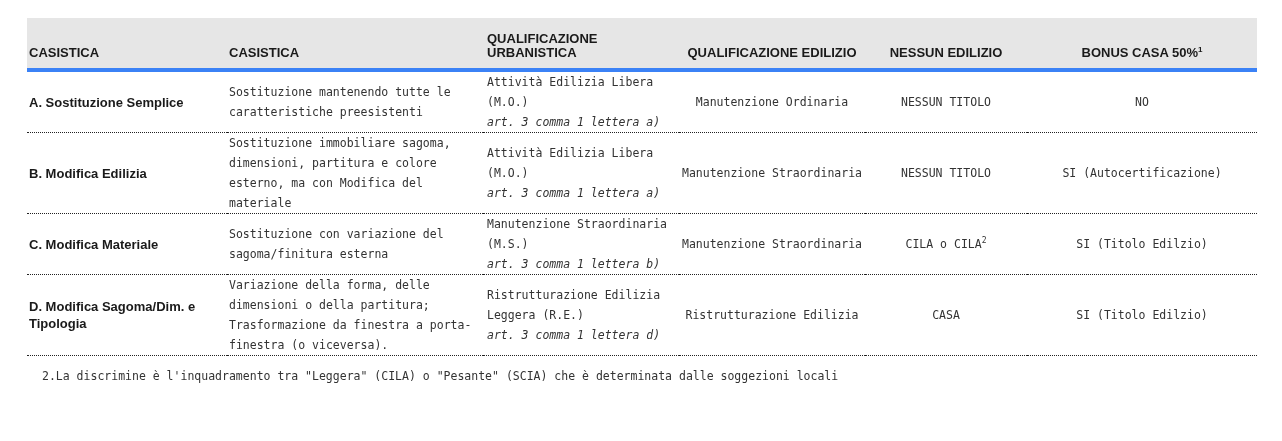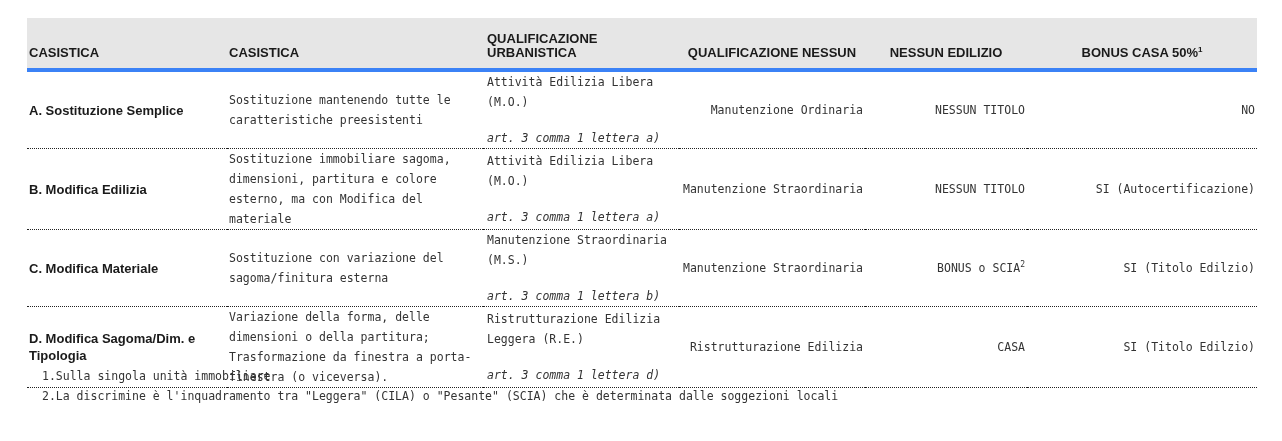--- a/index.html
+++ b/index.html
@@ -46,23 +46,23 @@
       border-bottom: 1px dotted #222;
     }
     tbody td.case {
       font-family: "Liberation Sans", sans-serif;
       font-weight: bold;
       font-size: 13px;
       color: #1a1a1a;
       line-height: 17px;
       margin-left: 20px;
     }
-    tbody td.center { text-align: right; }
+    tbody td.center { text-align: center; }
     tbody td sup { font-size: 8px; vertical-align: 5px; line-height: 0; }
-    .art { font-style: italic; display: block; margin-top: 16px; }
+    .art { font-style: italic; display: block; }
     .line { display: block; }
     tr.r-a td { height: 59px; }
     tr.r-b td { height: 79px; }
     tr.r-c td { height: 59px; }
     tr.r-d td { height: 79px; }
     .notes {
       position: absolute;
       left: 42px;
       top: 366px;
       font-family: "DejaVu Sans Mono", "Liberation Mono", monospace;
@@ -83,21 +83,21 @@
       <col style="width:196px">
       <col style="width:186px">
       <col style="width:162px">
       <col style="width:230px">
     </colgroup>
     <thead>
       <tr>
         <th><span>CASISTICA</span></th>
         <th><span>CASISTICA</span></th>
         <th style="padding-left:4px"><span>QUALIFICAZIONE URBANISTICA</span></th>
-        <th class="center"><span>QUALIFICAZIONE NESSUN</span></th>
+        <th class="center"><span>QUALIFICAZIONE EDILIZIO</span></th>
         <th class="center"><span>NESSUN EDILIZIO</span></th>
         <th class="center"><span>BONUS CASA 50%</span><sup>1</sup></th>
       </tr>
     </thead>
     <tbody>
       <tr class="r-a">
         <td class="case">A. Sostituzione Semplice</td>
         <td>Sostituzione mantenendo tutte le caratteristiche preesistenti</td>
         <td style="padding-left:4px">
           <span class="line">Attività Edilizia Libera</span>
@@ -122,35 +122,34 @@
       </tr>
       <tr class="r-c">
         <td class="case">C. Modifica Materiale</td>
         <td>Sostituzione con variazione del sagoma/finitura esterna</td>
         <td style="padding-left:4px">
           <span class="line">Manutenzione Straordinaria</span>
           <span class="line">(M.S.)</span>
           <span class="art">art. 3 comma 1 lettera b)</span>
         </td>
         <td class="center">Manutenzione Straordinaria</td>
-        <td class="center"><span>BONUS o SCIA</span><sup>2</sup></td>
+        <td class="center"><span>CILA o CILA</span><sup>2</sup></td>
         <td class="center">SI (Titolo Edilzio)</td>
       </tr>
       <tr class="r-d">
         <td class="case">D. Modifica Sagoma/Dim. e Tipologia</td>
         <td>Variazione della forma, delle dimensioni o della partitura; Trasformazione da finestra a porta-finestra (o viceversa).</td>
         <td style="padding-left:4px">
           <span class="line">Ristrutturazione Edilizia</span>
           <span class="line">Leggera (R.E.)</span>
           <span class="art">art. 3 comma 1 lettera d)</span>
         </td>
         <td class="center">Ristrutturazione Edilizia</td>
         <td class="center"><span>CASA</span><sup></sup></td>
         <td class="center">SI (Titolo Edilzio)</td>
       </tr>
     </tbody>
   </table>
 </div>
 
 <div class="notes">
-  <span class="note">1.Sulla singola unità immobiliare</span>
   <span class="note">2.La discrimine è l'inquadramento tra "Leggera" (CILA) o "Pesante" (SCIA) che è determinata dalle soggezioni locali</span>
 </div>
 
 </body></html>

